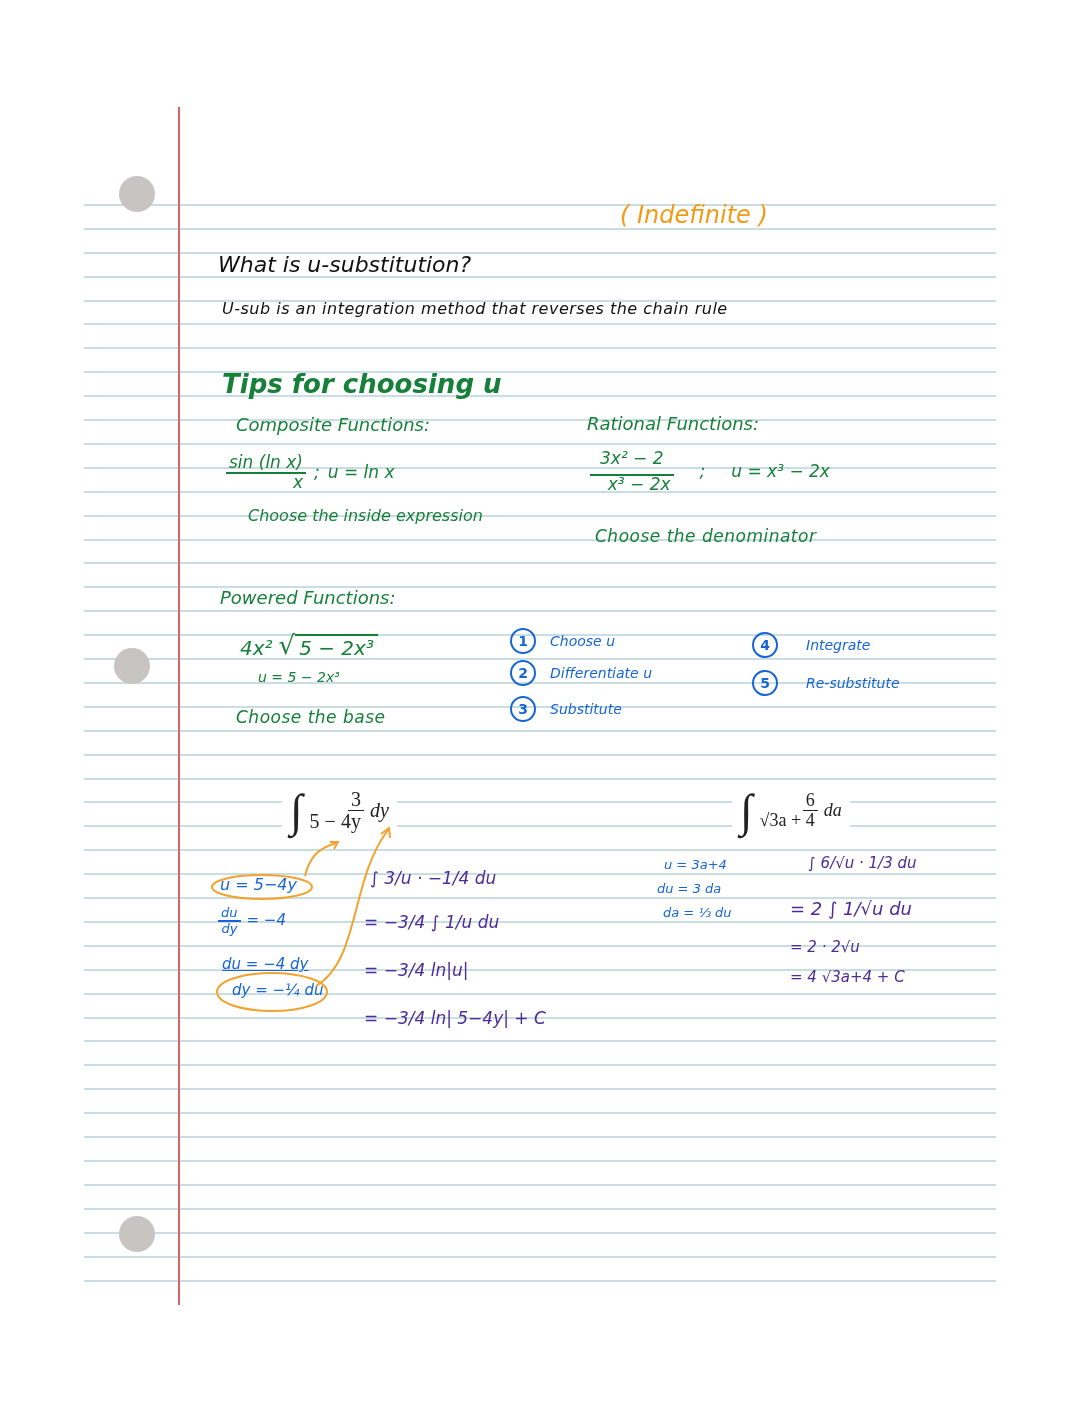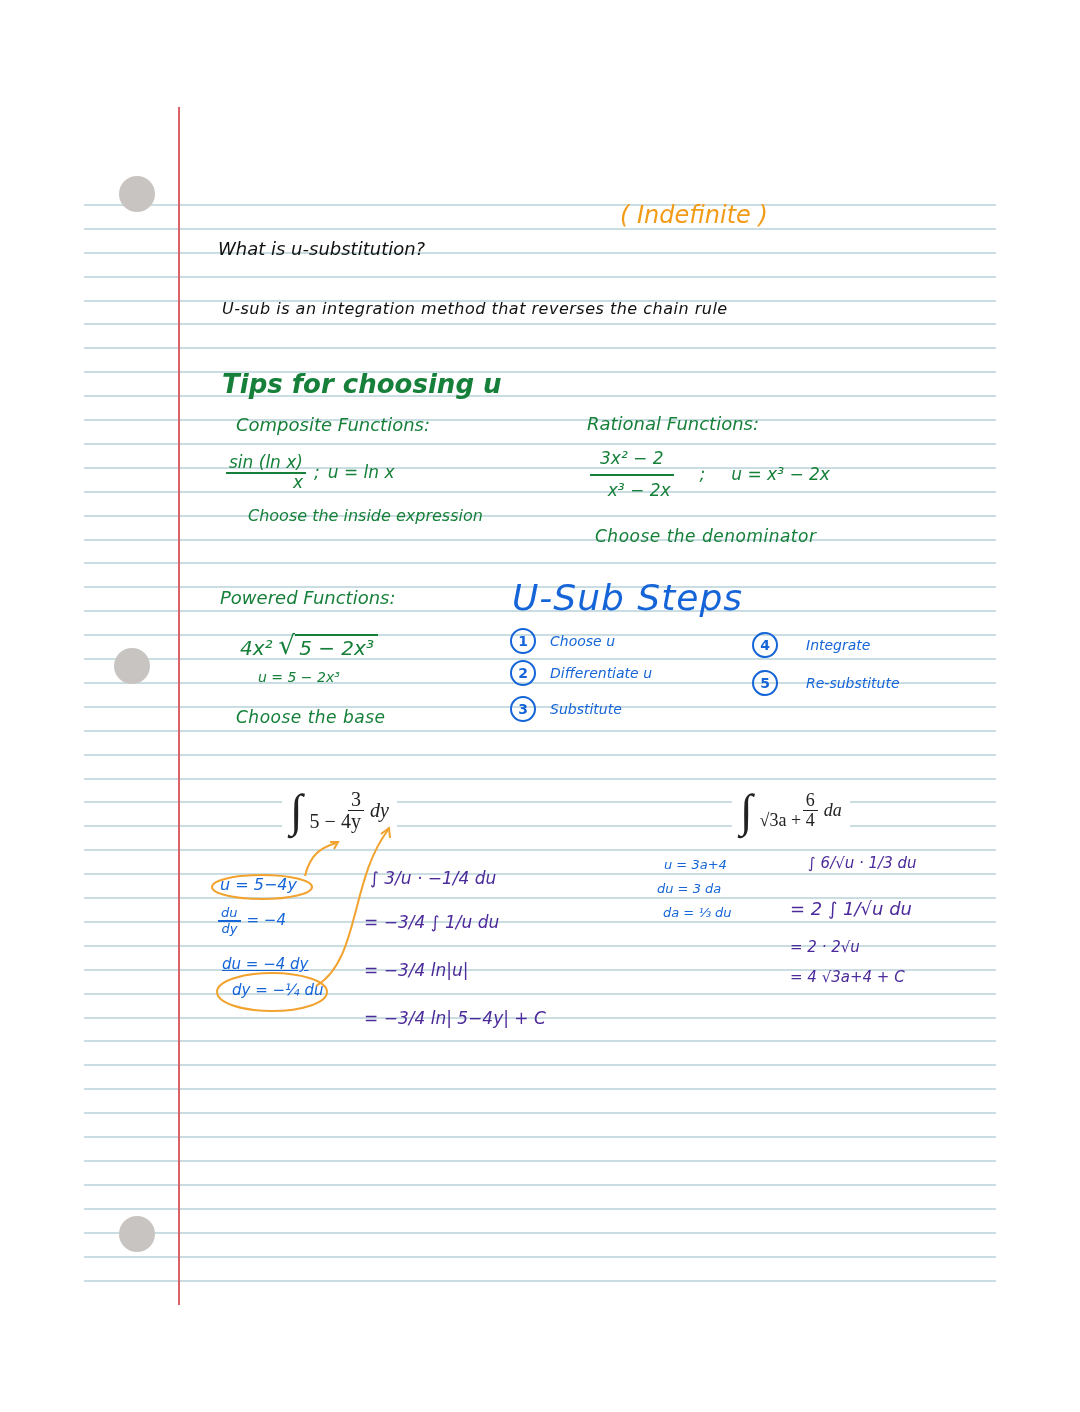--- a/index.html
+++ b/index.html
@@ -80,57 +80,56 @@
     </div>
 
   <div class="hole" style="left:119px;top:176px;"></div>
   <div class="hole" style="left:114px;top:648px;"></div>
   <div class="hole" style="left:119px;top:1216px;width:36px;height:36px;"></div>
 
   <div class="margin-line"></div>
 
   <div class="t hand orange" style="left:620px;top:203px;font-size:24px;">( Indefinite )</div>
 
-  <div class="t hand black" style="left:218px;top:240px;font-size:18px;font-style:italic;">What is u-substitution?</div>
+  <div class="t hand black" style="left:218px;top:254px;font-size:22px;font-style:italic;">What is u-substitution?</div>
   <div class="t hand green" style="left:222px;top:371px;font-size:26px;font-weight:bold;">Tips for choosing u</div>
 
   <div class="t hand black" style="left:222px;top:301px;font-size:16px;letter-spacing:0.5px;">U-sub is an integration method that reverses the chain rule</div>
 
   <div class="t hand green" style="left:236px;top:416px;font-size:18px;">Composite Functions:</div>
   <div class="t hand green" style="left:226px;top:454px;font-size:17px;display:flex;align-items:center;gap:8px;">
     <span class="frac">
       <span class="num">sin (ln x)</span>
       <span class="den">x</span>
     </span>
     <span>;</span>
     <span>u = ln x</span>
   </div>
   <div class="t hand green" style="left:248px;top:508px;font-size:16px;">Choose the inside expression</div>
 
   <div class="t hand green" style="left:587px;top:415px;font-size:18px;">Rational Functions:</div>
   <div class="t hand green" style="left:590px;top:450px;font-size:17px;display:flex;align-items:center;gap:26px;">
     <span class="frac">
       <span class="num" style="padding:0 10px 6px;">3x² − 2</span>
-      <span class="den" style="padding-top:6px;">x³ − 2x</span>
+      <span class="den" style="padding-top:0;">x³ − 2x</span>
     </span>
     <span>;</span>
     <span>u = x³ − 2x</span>
   </div>
   <div class="t hand green" style="left:595px;top:528px;font-size:17px;letter-spacing:0.5px;">Choose the denominator</div>
 
   <div class="t hand green" style="left:220px;top:589px;font-size:18px;">Powered Functions:</div>
   <div class="t hand green" style="left:240px;top:632px;font-size:20px;display:flex;align-items:flex-end;">
     <span>4x²</span>
     <span style="margin-left:6px;font-size:26px;">√</span>
     <span style="border-top:2px solid #16803a;padding:2px 4px 0;">5 − 2x³</span>
   </div>
   <div class="t hand green" style="left:258px;top:670px;font-size:14px;">u = 5 − 2x³</div>
   <div class="t hand green" style="left:236px;top:709px;font-size:17px;letter-spacing:0.5px;">Choose the base</div>
 
-  <div class="t hand blue" style="left:512px;top:580px;font-size:36px;letter-spacing:1px;">U-Sub Steps</div>
   <div class="step hand blue" style="left:510px;top:628px;">
     <span class="circ">1</span>
     <span>Choose u</span>
   </div>
   <div class="step hand blue" style="left:510px;top:660px;">
     <span class="circ">2</span>
     <span>Differentiate u</span>
   </div>
   <div class="step hand blue" style="left:510px;top:696px;">
     <span class="circ">3</span>

